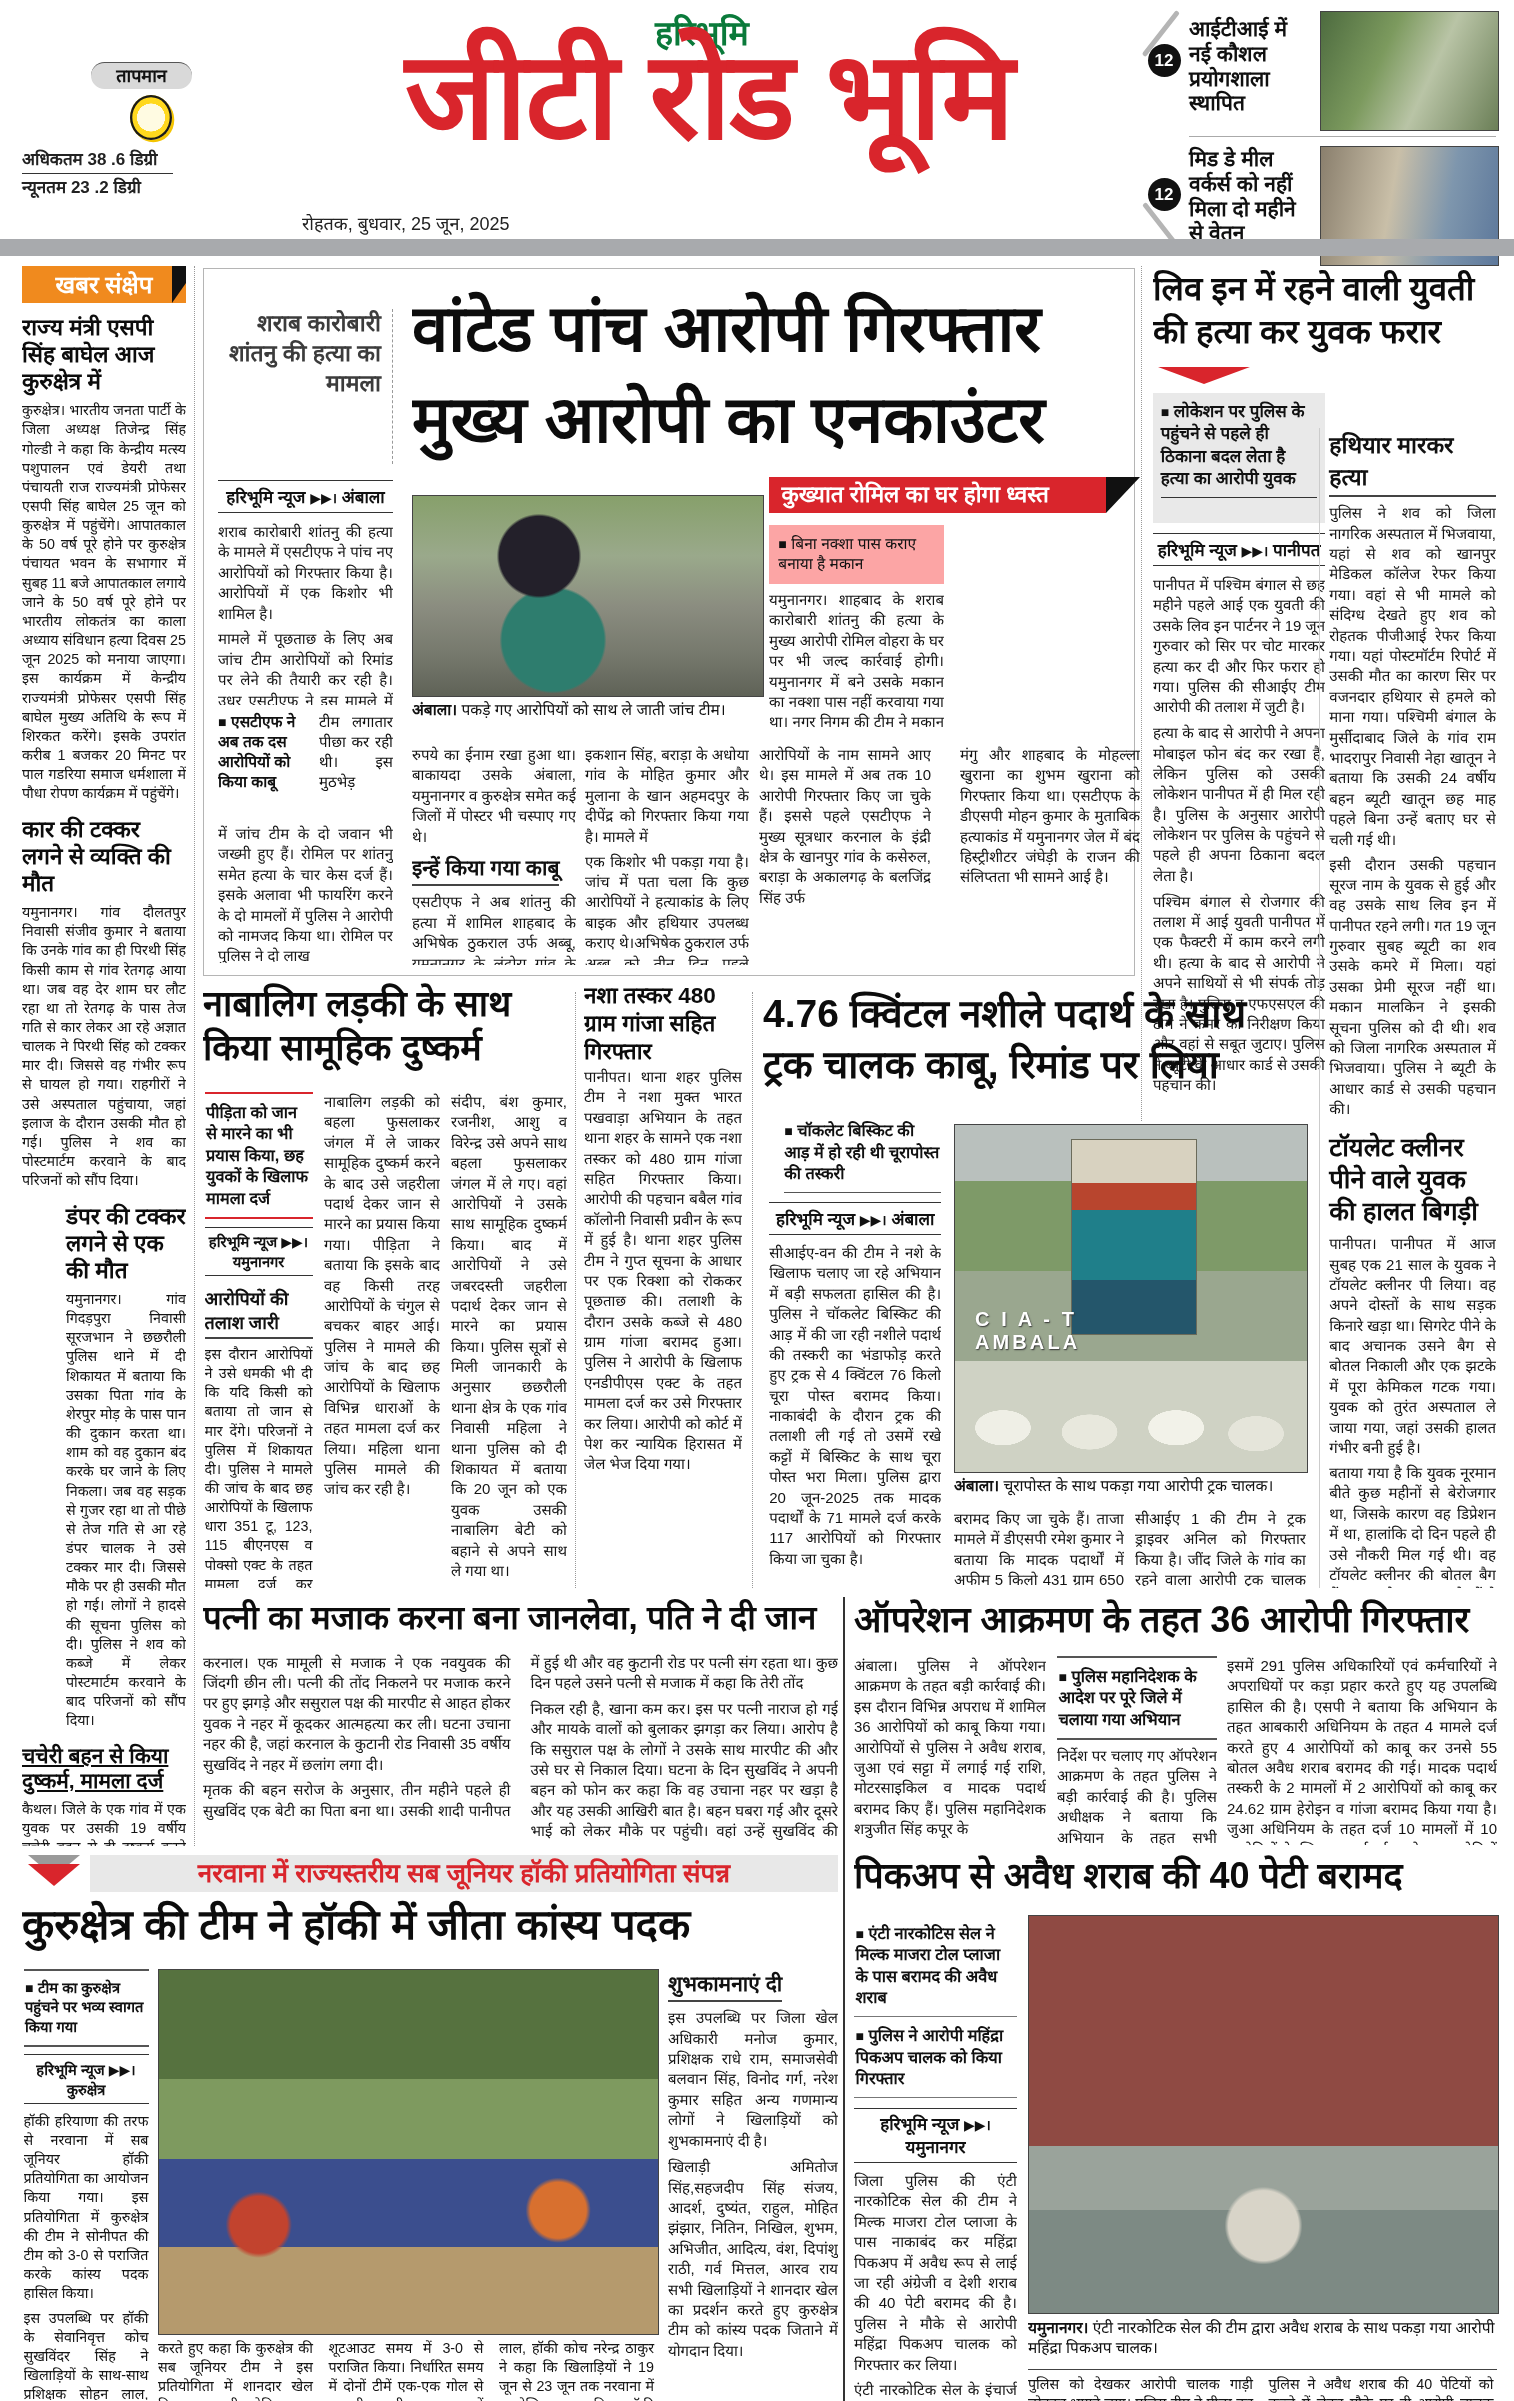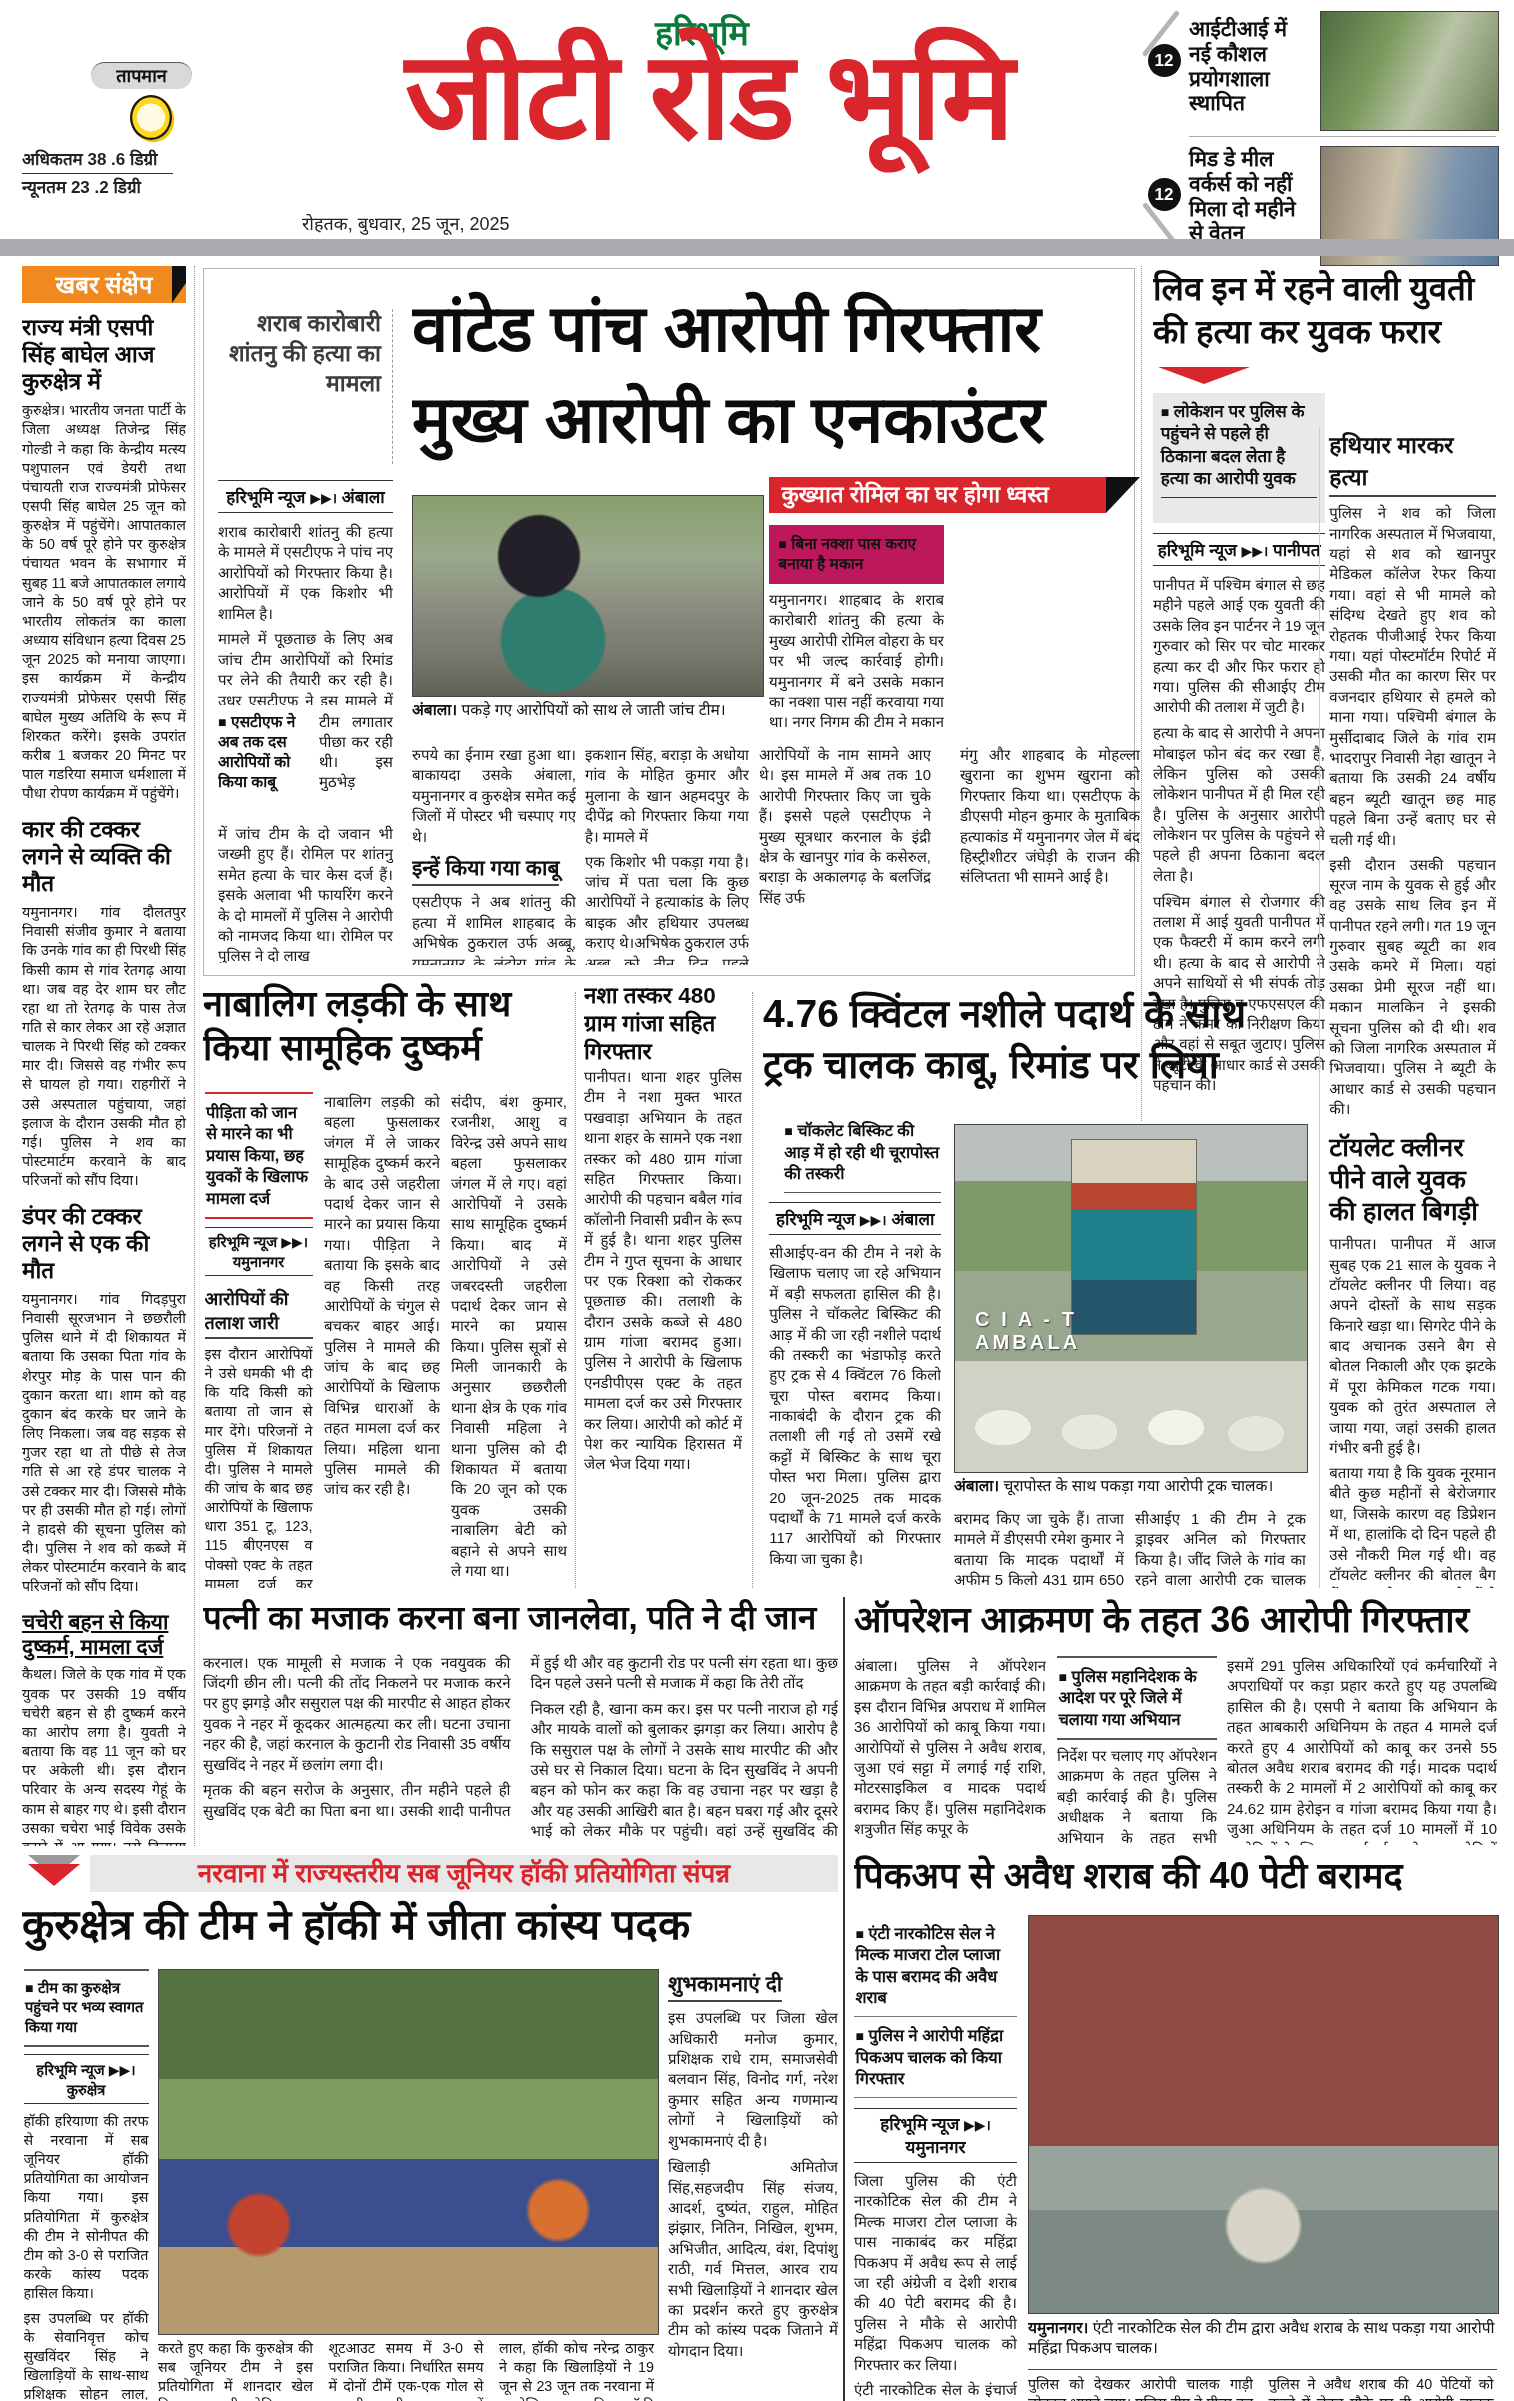--- a/index.html
+++ b/index.html
@@ -27,21 +27,21 @@
   
   .orange-banner{background:#f08a1e;color:#fff;font-weight:bold;font-size:24px;text-align:center;line-height:37px;position:relative;}
   .fold{position:absolute;width:0;height:0;}
   .red-banner{background:#d9252c;color:#fff;font-weight:bold;font-size:22.5px;line-height:36px;padding-left:12.4px;position:relative;}
   .strip{background:#e8e8e8;color:#d9252c;font-weight:bold;font-size:26px;text-align:center;line-height:37px;}
   
   .headline{font-weight:bold;color:#0c0c0c;}
   .kicker{font-size:23px;font-weight:bold;color:#3c3c3c;text-align:right;line-height:1.3;}
   .byline{font-size:17px;font-weight:bold;text-align:center;border-top:1.5px solid #333;border-bottom:1.5px solid #333;padding:3.9px 0;color:#111;}
   .byline .arr{color:#111;font-size:14px;}
-  .bullet-gray{background:#be185d;font-weight:bold;font-size:18px;line-height:1.3;padding:9.3px 9.3px;}
+  .bullet-gray{background:#fca5a5;font-weight:normal;font-size:18px;line-height:1.3;padding:9.3px 9.3px;}
   .bullet-red{border-top:2.3px solid #d9252c;border-bottom:2.3px solid #d9252c;font-weight:bold;font-size:16.3px;line-height:1.32;padding:7.7px 1.5px;}
   .bullet-plain{font-weight:bold;font-size:16.3px;line-height:1.32;padding:7.7px 1.5px;border-bottom:1.5px solid #777;}
   .subhead{font-weight:bold;font-size:22px;border-bottom:2.3px solid #444;display:inline-block;padding-bottom:3.1px;margin-bottom:6.2px;}
   .caption{font-size:15.5px;line-height:1.3;color:#111;}
   .caption .loc{font-weight:bold;}
   .dotsep{border-left:1.5px dotted #999;}
   .vline{background:#333;}
   .tri{width:0;height:0;border-left:22px solid transparent;border-right:22px solid transparent;}
   .tri-red{border-top:18.6px solid #d9252c;}
   .tri-gray{border-top:18.6px solid #9a9a9a;}
@@ -86,21 +86,21 @@
       <div class="fold" style="right:-12.4px;top:0;border-top:37px solid #111;border-right:26px solid transparent;"></div>
     </div>
     <div style="margin-top:11px;">
       <div class="headline" style="font-size:22.5px;line-height:1.2;margin-bottom:6.2px;">राज्य मंत्री एसपी सिंह बाघेल आज कुरुक्षेत्र में</div>
       <div class="body-text small-text">कुरुक्षेत्र। भारतीय जनता पार्टी के जिला अध्यक्ष तिजेन्द्र सिंह गोल्डी ने कहा कि केन्द्रीय मत्स्य पशुपालन एवं डेयरी तथा पंचायती राज राज्यमंत्री प्रोफेसर एसपी सिंह बाघेल 25 जून को कुरुक्षेत्र में पहुंचेंगे। आपातकाल के 50 वर्ष पूरे होने पर कुरुक्षेत्र पंचायत भवन के सभागार में सुबह 11 बजे आपातकाल लगाये जाने के 50 वर्ष पूरे होने पर भारतीय लोकतंत्र का काला अध्याय संविधान हत्या दिवस 25 जून 2025 को मनाया जाएगा। इस कार्यक्रम में केन्द्रीय राज्यमंत्री प्रोफेसर एसपी सिंह बाघेल मुख्य अतिथि के रूप में शिरकत करेंगे। इसके उपरांत करीब 1 बजकर 20 मिनट पर पाल गडरिया समाज धर्मशाला में पौधा रोपण कार्यक्रम में पहुंचेंगे।</div>
     </div>
     <div style="margin-top:12.4px;">
       <div class="headline" style="font-size:22.5px;line-height:1.2;margin-bottom:6.2px;">कार की टक्कर लगने से व्यक्ति की मौत</div>
       <div class="body-text small-text">यमुनानगर। गांव दौलतपुर निवासी संजीव कुमार ने बताया कि उनके गांव का ही पिरथी सिंह किसी काम से गांव रेतगढ़ आया था। जब वह देर शाम घर लौट रहा था तो रेतगढ़ के पास तेज गति से कार लेकर आ रहे अज्ञात चालक ने पिरथी सिंह को टक्कर मार दी। जिससे वह गंभीर रूप से घायल हो गया। राहगीरों ने उसे अस्पताल पहुंचाया, जहां इलाज के दौरान उसकी मौत हो गई। पुलिस ने शव का पोस्टमार्टम करवाने के बाद परिजनों को सौंप दिया।</div>
     </div>
-    <div style="margin-top:12.4px;">
+    <div style="margin-top:12.4px;margin-left:44px;">
       <div class="headline" style="font-size:22.5px;line-height:1.2;margin-bottom:6.2px;">डंपर की टक्कर लगने से एक की मौत</div>
       <div class="body-text small-text">यमुनानगर। गांव गिदड़पुरा निवासी सूरजभान ने छछरौली पुलिस थाने में दी शिकायत में बताया कि उसका पिता गांव के शेरपुर मोड़ के पास पान की दुकान करता था। शाम को वह दुकान बंद करके घर जाने के लिए निकला। जब वह सड़क से गुजर रहा था तो पीछे से तेज गति से आ रहे डंपर चालक ने उसे टक्कर मार दी। जिससे मौके पर ही उसकी मौत हो गई। लोगों ने हादसे की सूचना पुलिस को दी। पुलिस ने शव को कब्जे में लेकर पोस्टमार्टम करवाने के बाद परिजनों को सौंप दिया।</div>
     </div>
     <div style="margin-top:12.4px;">
       <div class="headline" style="font-size:21px;line-height:1.2;margin-bottom:6.2px;text-decoration:underline;">चचेरी बहन से किया दुष्कर्म, मामला दर्ज</div>
       <div class="body-text small-text">कैथल। जिले के एक गांव में एक युवक पर उसकी 19 वर्षीय चचेरी बहन से ही दुष्कर्म करने का आरोप लगा है। युवती ने बताया कि वह 11 जून को घर पर अकेली थी। इस दौरान परिवार के अन्य सदस्य गेहूं के काम से बाहर गए थे। इसी दौरान उसका चचेरा भाई विवेक उसके कमरे में आ गया। उसे दिलासा दिलाने के बहाने चचेरे भाई ने उसके साथ दुष्कर्म किया। आरोपी ने उसे धमकी दी कि इस बारे में किसी को बताया तो वह उसे जान से मार देगा।</div>
     </div>
   </div>
 
   <div class="abs" style="left:203px;top:268px;width:930px;height:706px;border:1.5px solid #b5b5b5;">

